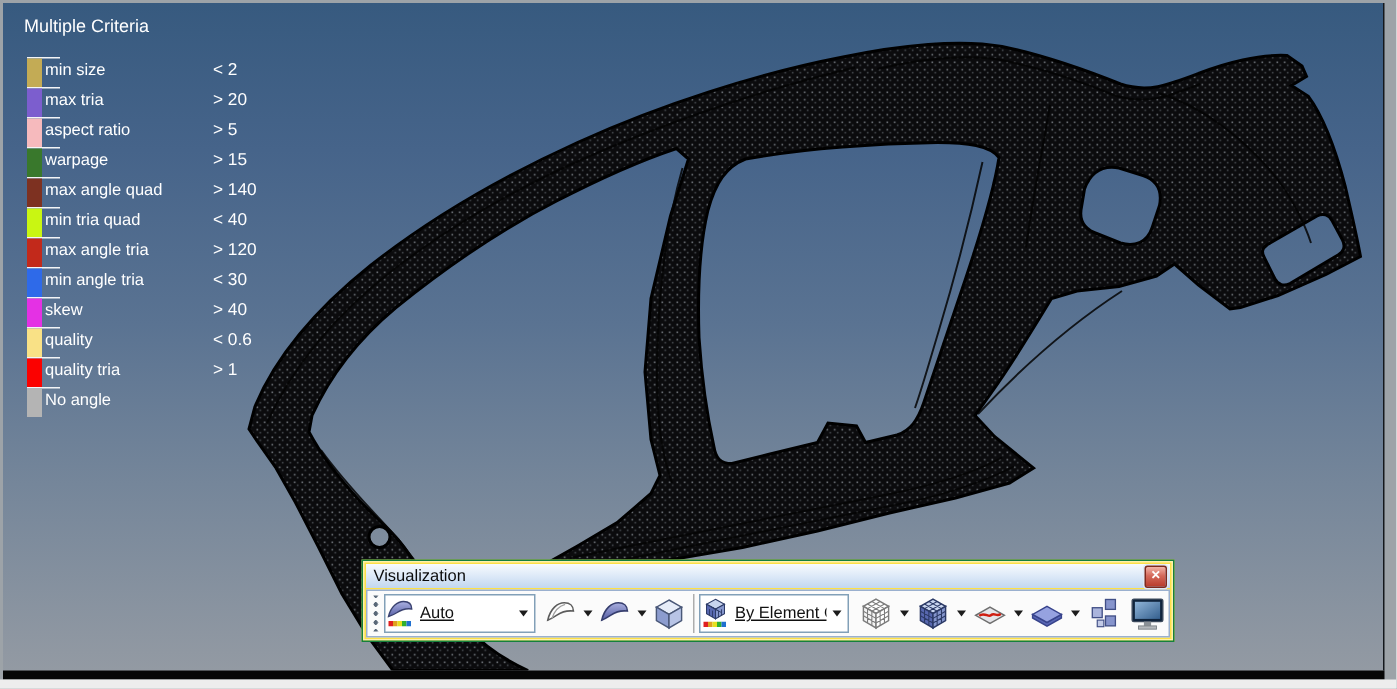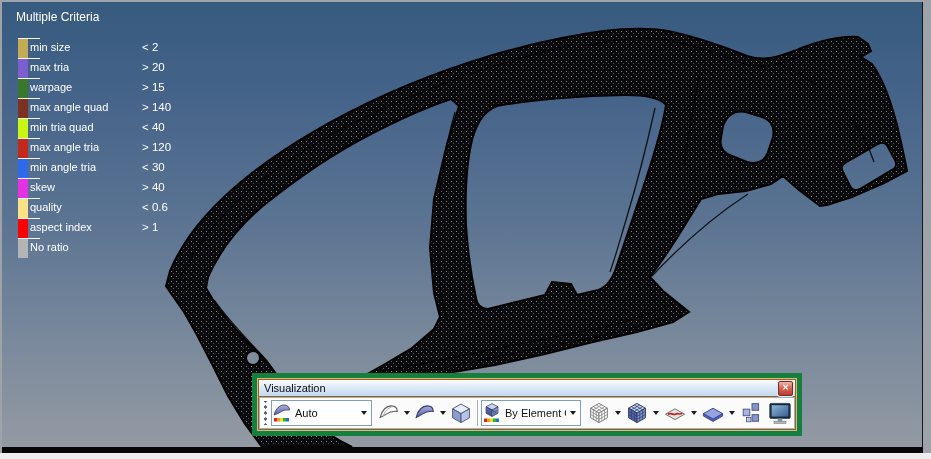--- a/index.html
+++ b/index.html
@@ -16,37 +16,37 @@
   
   .legend-title{position:absolute;left:14px;top:8px;font-size:12px;color:#ffffff;}
   .legend{position:absolute;left:16px;top:36px;}
   .lrow{position:relative;height:20px;width:215px;}
   .ltick{position:absolute;left:0;top:0;width:22px;height:1px;background:#f3f5f7;}
   .lswatch{position:absolute;left:0;top:1px;width:10px;height:19px;}
   .llabel{position:absolute;left:12px;top:3px;font-size:11px;color:#ffffff;white-space:nowrap;}
   .lvalue{position:absolute;left:124px;top:3px;font-size:11.5px;color:#ffffff;white-space:nowrap;}
 
   
-  .viz{position:absolute;left:252px;top:373px;width:540px;height:53px;
-       background:#a16207;border:5px solid #15803d;box-shadow:inset 0 0 0 1px rgba(255,255,255,.55);}
+  .viz{position:absolute;left:241px;top:373px;width:540px;height:53px;
+       background:#fde047;border:1px solid #15803d;box-shadow:inset 0 0 0 1px rgba(255,255,255,.55);}
   .viz-title{position:absolute;left:2px;top:2px;right:2px;height:16px;
        background:linear-gradient(180deg,#f8fbfe 0%,#dde9f8 50%,#c2d7ef 100%);
        display:flex;align-items:center;}
   .viz-title .ttl{font-size:11px;color:#0a0a0a;padding-left:5px;}
   .close-btn{position:absolute;right:2px;top:1px;width:13px;height:13px;
        background:linear-gradient(180deg,#f2b3a7 0%,#d4695a 45%,#b83c2c 100%);
        border:1px solid #7e2a1e;border-radius:2px;box-shadow:0 0 0 1px #dfe9f5;
        color:#fff;font-size:8px;font-weight:bold;line-height:11px;text-align:center;cursor:default;}
   .viz-body{position:absolute;left:2px;top:19px;right:2px;bottom:2px;background:#fbfbfb;
        border:1px solid #9ab0cf;display:flex;align-items:center;}
   .grip{width:5px;height:24px;margin:0 3px 0 3px;
        background-image:radial-gradient(circle,#5a6878 38%,transparent 42%);
        background-size:5px 6px;background-repeat:repeat-y;background-position:center;}
   .combo{display:flex;align-items:center;height:24px;background:#ffffff;border:1px solid #82a0b8;}
-  .combo .clabel{font-size:11px;color:#111;padding-left:3px;white-space:nowrap;overflow:hidden;flex:1;}
+  .combo .clabel{font-size:11px;color:#111;padding-left:3px;white-space:nowrap;overflow:hidden;flex:1;text-decoration:underline;}
   .caret{width:0;height:0;border-left:3.5px solid transparent;border-right:3.5px solid transparent;
        border-top:4px solid #1c1c1c;margin:0 4px;}
   .tbtn{height:24px;display:flex;align-items:center;justify-content:center;padding:0 1px;}
   .ddzone{width:10px;height:24px;display:flex;align-items:center;justify-content:center;}
   .sep{width:1px;height:26px;background:#adadad;margin:0 3px;}
 </style>
 </head>
 <body>
 
 <div class="frame">
@@ -158,20 +158,26 @@
         <span class="lvalue">&lt; 2</span>
       </div>
       <div class="lrow">
         <div class="ltick"></div>
         <div class="lswatch" style="background: rgb(124, 94, 206);"></div>
         <span class="llabel">max tria</span>
         <span class="lvalue">&gt; 20</span>
       </div>
       <div class="lrow">
         <div class="ltick"></div>
+        <div class="lswatch" style="background: rgb(246, 186, 189);"></div>
+        <span class="llabel">aspect ratio</span>
+        <span class="lvalue">&gt; 5</span>
+      </div>
+      <div class="lrow">
+        <div class="ltick"></div>
         <div class="lswatch" style="background: rgb(57, 120, 44);"></div>
         <span class="llabel">warpage</span>
         <span class="lvalue">&gt; 15</span>
       </div>
       <div class="lrow">
         <div class="ltick"></div>
         <div class="lswatch" style="background: rgb(125, 49, 33);"></div>
         <span class="llabel">max angle quad</span>
         <span class="lvalue">&gt; 140</span>
       </div>
@@ -201,27 +207,27 @@
       </div>
       <div class="lrow">
         <div class="ltick"></div>
         <div class="lswatch" style="background: rgb(249, 225, 134);"></div>
         <span class="llabel">quality</span>
         <span class="lvalue">&lt; 0.6</span>
       </div>
       <div class="lrow">
         <div class="ltick"></div>
         <div class="lswatch" style="background: rgb(251, 1, 0);"></div>
-        <span class="llabel">aspect index</span>
+        <span class="llabel">quality tria</span>
         <span class="lvalue">&gt; 1</span>
       </div>
       <div class="lrow">
         <div class="ltick"></div>
         <div class="lswatch" style="background: rgb(180, 180, 180);"></div>
-        <span class="llabel">No ratio</span>
+        <span class="llabel">No angle</span>
         <span class="lvalue"></span>
       </div>
     </div>
   </div>
 
   <div class="viz">
     <div class="viz-title">
       <span class="ttl">Visualization</span>
       <div class="close-btn">
         <span>✕</span>

